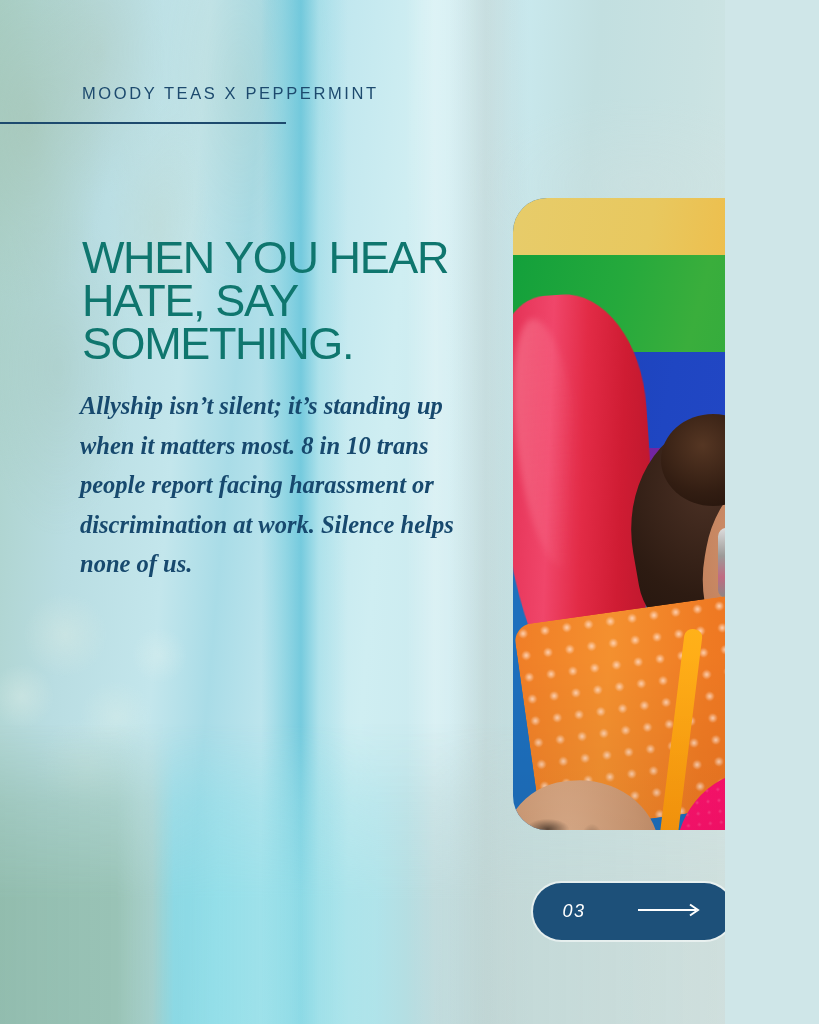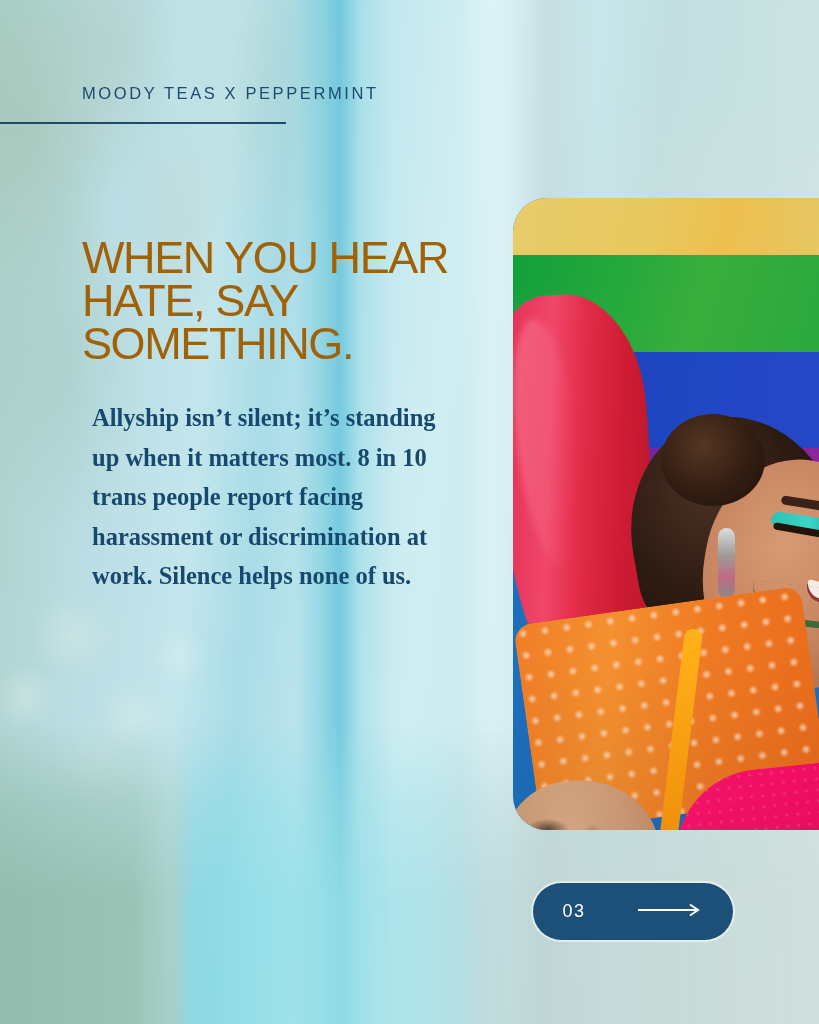--- a/index.html
+++ b/index.html
@@ -7,21 +7,21 @@
     margin: 0;
     padding: 0;
     background: #cfe6e8;
   }
   body {
     font-family: "Liberation Sans", sans-serif;
   }
 
   .slide {
     position: relative;
-    width: 819px;
+    width: 725px;
     height: 1024px;
     overflow: hidden;
     background: #bfe3e8;
   }
 
   
   .bg-base {
     position: absolute;
     inset: 0;
     background:
@@ -128,36 +128,36 @@
   }
   .headline {
     position: absolute;
     left: 82px;
     top: 236px;
     width: 400px;
     font-size: 45px;
     line-height: 0.96;
     font-weight: 400;
     letter-spacing: -1.4px;
-    color: #a16207;
+    color: #0f766e;
   }
 
   
   .body-copy {
     position: absolute;
     left: 80px;
     top: 386px;
     width: 392px;
     font-family: "Liberation Serif", serif;
     font-weight: 700;
     font-size: 24.5px;
     line-height: 39.5px;
     color: #17496e;
   }
-  .body-copy p { margin: 12px; }
+  .body-copy p { margin: 0; font-style: italic; }
   .body-copy p + p { margin-top: 39px; }
 
   
   .photo {
     position: absolute;
     left: 513px;
     top: 198px;
     width: 306px;
     height: 632px;
     border-radius: 34px 0 0 34px;
@@ -345,20 +345,21 @@
     border-radius: 29px;
     background: #1d5079;
     color: #ffffff;
     display: flex;
     align-items: center;
     justify-content: center;
     gap: 52px;
     cursor: pointer;
     padding: 0;
     box-shadow: 0 0 0 2px rgba(255,255,255,.55);
+    font-style: italic;
   }
   .next-label {
     font-size: 18px;
     letter-spacing: 1.6px;
     font-weight: 400;
     color: #ffffff;
   }
   .next-arrow { display: block; }
 </style>
 </head>

